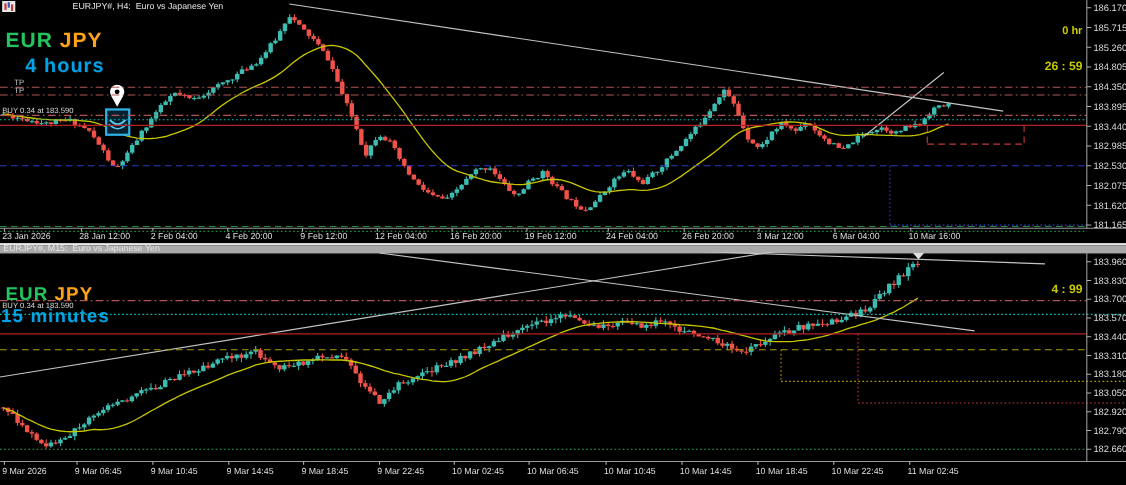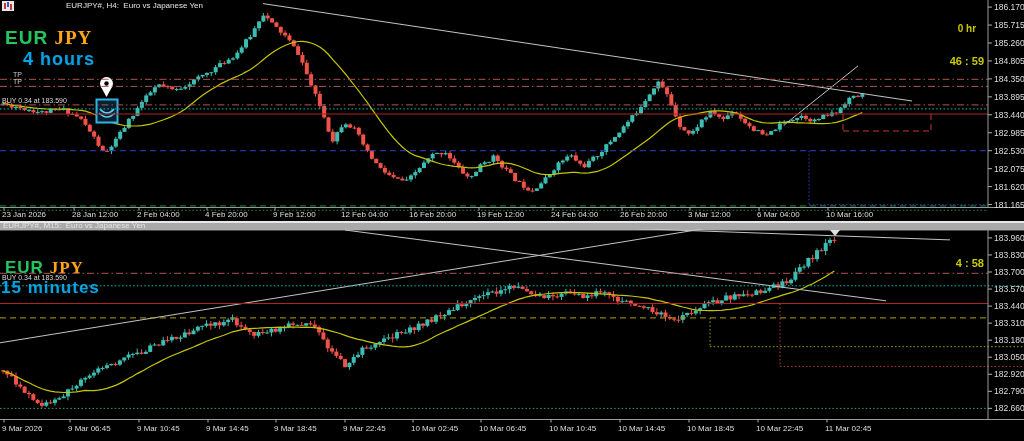--- a/index.html
+++ b/index.html
@@ -7,27 +7,27 @@
           font-family:"Liberation Sans",sans-serif;}
   .screen svg{position:absolute;left:0;top:0;}
   svg text{font-family:"Liberation Sans",sans-serif;}
   .titlebar{position:absolute;display:flex;align-items:center;gap:20px;
             color:#E4E4E4;font-size:8px;line-height:10px;white-space:pre;}
   .ticon{display:inline-block;width:12px;height:10px;}
   .wm{position:absolute;pointer-events:none;}
   .wm-line{font-weight:bold;letter-spacing:1px;white-space:pre;
            text-shadow:1px 1px 0 #101010;}
   .wm-base{color:#22c55e;}
-  .wm-quote{color:#FFA31A;font-family:Liberation Serif, serif;}
+  .wm-quote{color:#FFA31A;}
   .wm-tf{color:#00A3E8;text-align:center;}
   .wm-h4 .wm-sym{font-size:19px;}
   .wm-h4 .wm-tfl{font-size:18px;margin-left:18px;}
   .wm-m15 .wm-sym{font-size:17px;margin-left:4px;}
   .wm-m15 .wm-tfl{font-size:17px;}
-  .timer{position:absolute;right:40px;text-align:center;color:#C9C900;
+  .timer{position:absolute;right:40px;text-align:right;color:#C9C900;
          font-weight:bold;font-size:11px;line-height:11px;white-space:pre;margin-left:38px;}
   .timer .hr{font-size:10px;}
 </style>
 </head>
 <body>
 
 <div class="screen">
 
   <div class="wm wm-h4" style="left:5px;top:27px">
     <div class="wm-line wm-sym"><span class="wm-base">EUR</span> <span class="wm-quote">JPY</span></div>
@@ -1019,19 +1019,19 @@
         </svg>
     </span>
     <span>EURJPY#, H4:  Euro vs Japanese Yen</span>
   </div>
   <div class="titlebar" style="left:3px;top:221px">
     <span>EURJPY#, M15:  Euro vs Japanese Yen</span>
   </div>
 
   <div class="timer" style="top:1px">
     <div class="hr">0 hr</div>
-    <div>46 : 59</div>
+    <div>26 : 59</div>
   </div>
   <div class="timer" style="top:236px">
-    <div>4 : 58</div>
+    <div>4 : 99</div>
   </div>
 
 </div>
 
 </body></html>

